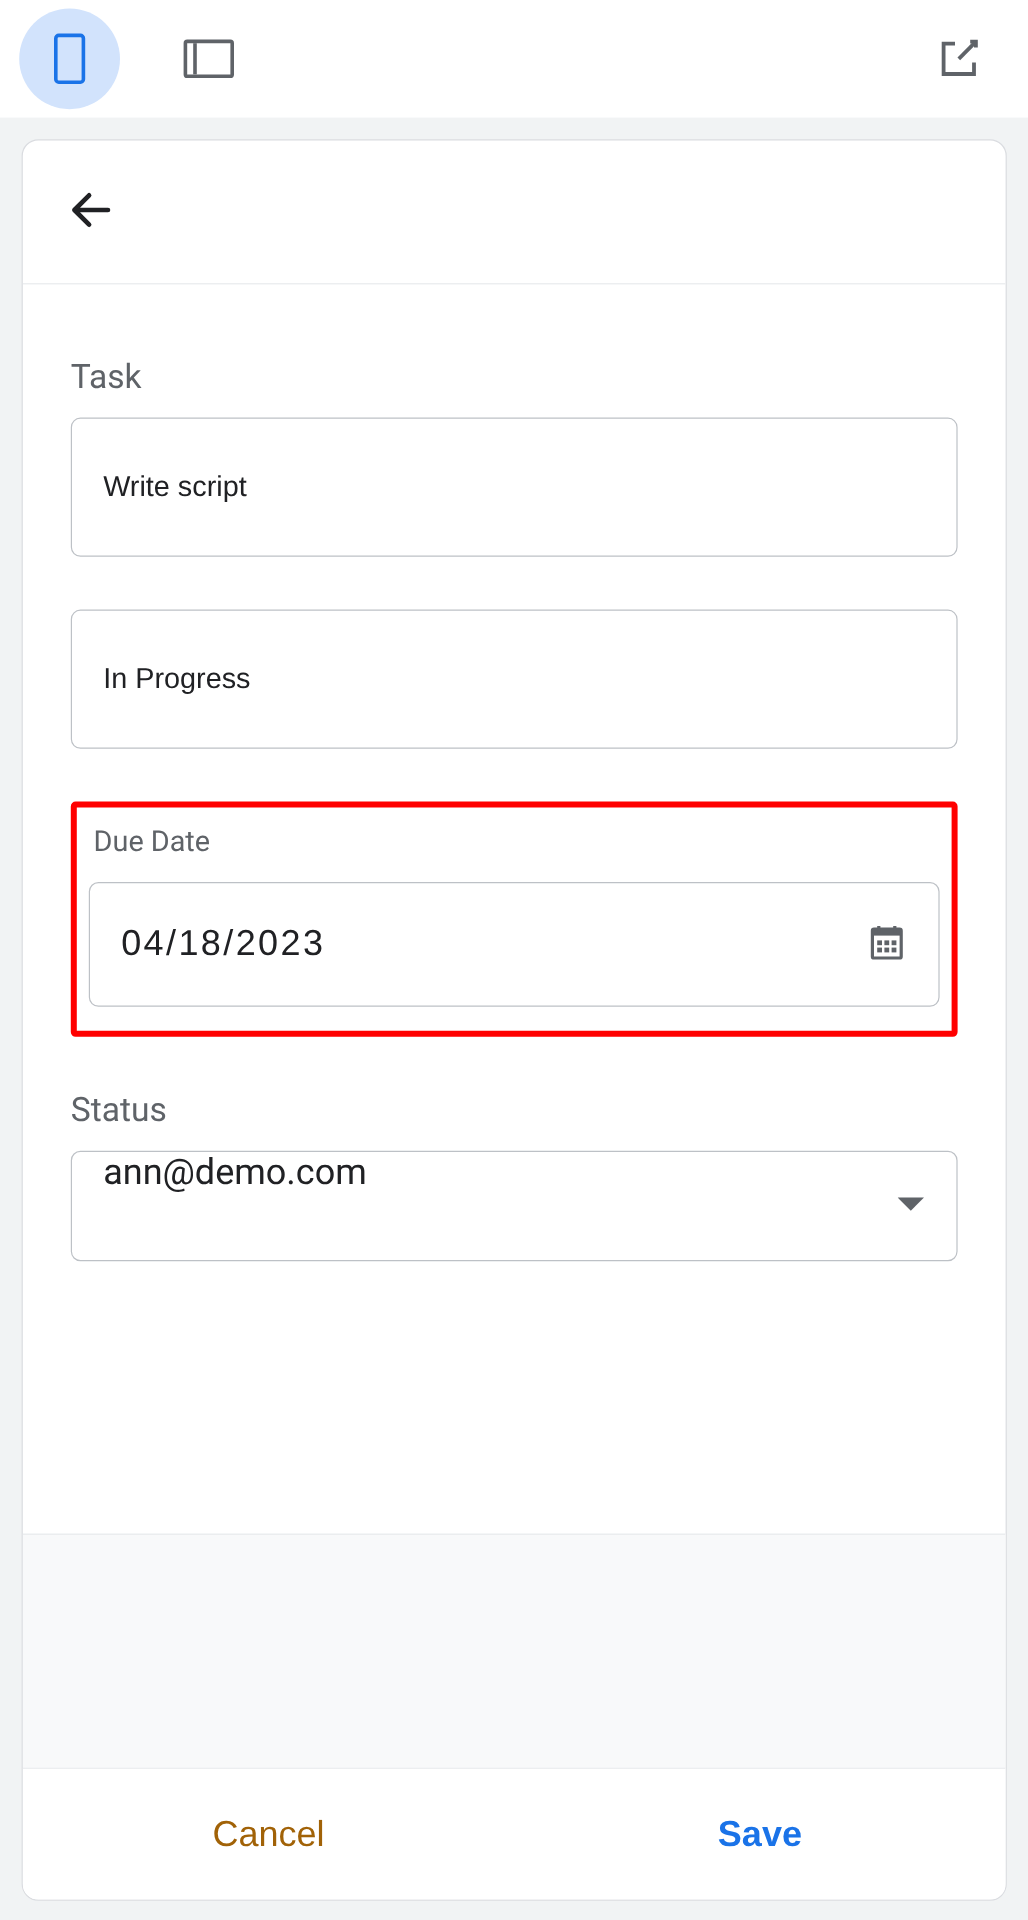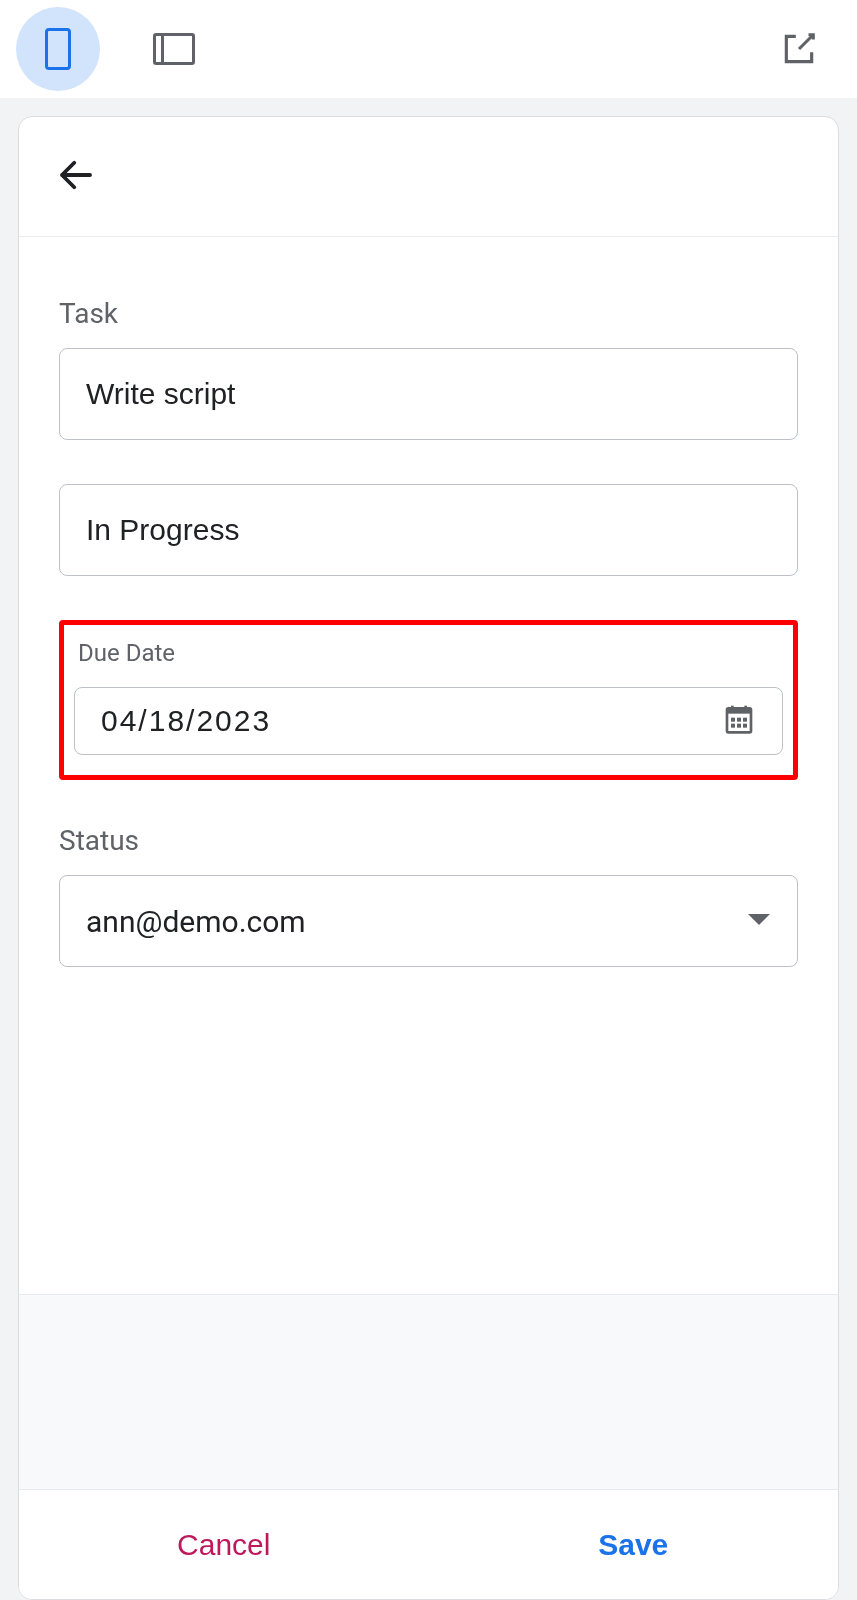--- a/index.html
+++ b/index.html
@@ -65,21 +65,21 @@
       bottom: 0;
       width: 3px;
       background: #5f6368;
     }
     .external-icon svg {
       width: 38px;
       height: 38px;
     }
     .page-bg {
       background: #f1f3f4;
-      padding: 18px 18px 0 18px;
+      padding: 18px 18px 16px 18px;
       height: calc(100% - 98px);
     }
     .card {
       background: #ffffff;
       border: 1px solid #dadce0;
       border-radius: 14px;
       height: 100%;
       display: flex;
       flex-direction: column;
       overflow: hidden;
@@ -108,47 +108,47 @@
     .form-group {
       margin-bottom: 44px;
     }
     .field-label {
       font-size: 28px;
       color: #5f6368;
       margin-bottom: 18px;
       display: block;
     }
     .text-input {
+      width: 100%;
+      height: 116px;
+      border: 1px solid #bdc1c6;
+      border-radius: 8px;
+      padding: 0 26px;
+      font-size: 24px;
+      color: #202124;
+      background: #ffffff;
+      outline: none;
+    }
+    .select-wrap {
+      position: relative;
+      width: 100%;
+    }
+    .select-input {
       width: 100%;
       height: 92px;
       border: 1px solid #bdc1c6;
       border-radius: 8px;
       padding: 0 26px;
       font-size: 30px;
       color: #202124;
       background: #ffffff;
       outline: none;
-    }
-    .select-wrap {
-      position: relative;
-      width: 100%;
-    }
-    .select-input {
-      width: 100%;
-      height: 92px;
-      border: 1px solid #bdc1c6;
-      border-radius: 8px;
-      padding: 0 26px;
-      font-size: 30px;
-      color: #202124;
-      background: #ffffff;
-      outline: none;
       appearance: none;
       display: flex;
-      align-items: center;
+      align-items: flex-start;
       cursor: pointer;
     }
     .chevron-icon {
       position: absolute;
       right: 28px;
       top: 50%;
       transform: translateY(-50%);
       pointer-events: none;
     }
     .chevron-icon svg {
@@ -166,21 +166,21 @@
       font-size: 24px;
       margin-bottom: 20px;
       margin-left: 4px;
     }
     .date-wrap {
       position: relative;
       width: 100%;
     }
     .date-input {
       width: 100%;
-      height: 68px;
+      height: 104px;
       border: 1px solid #bdc1c6;
       border-radius: 8px;
       padding: 0 26px;
       font-size: 30px;
       color: #202124;
       background: #ffffff;
       outline: none;
       letter-spacing: 2px;
     }
     .calendar-icon {
@@ -212,21 +212,21 @@
       display: flex;
       align-items: center;
       justify-content: center;
       font-size: 30px;
       font-weight: 500;
       cursor: pointer;
       background: transparent;
       border: none;
     }
     .cancel-btn {
-      color: #be185d;
+      color: #a16207;
       text-align: right;
     }
     .save-btn {
       color: #1a73e8;
       font-weight: 700;
       text-align: center;
     }
   </style>
 </head>
 <body>

